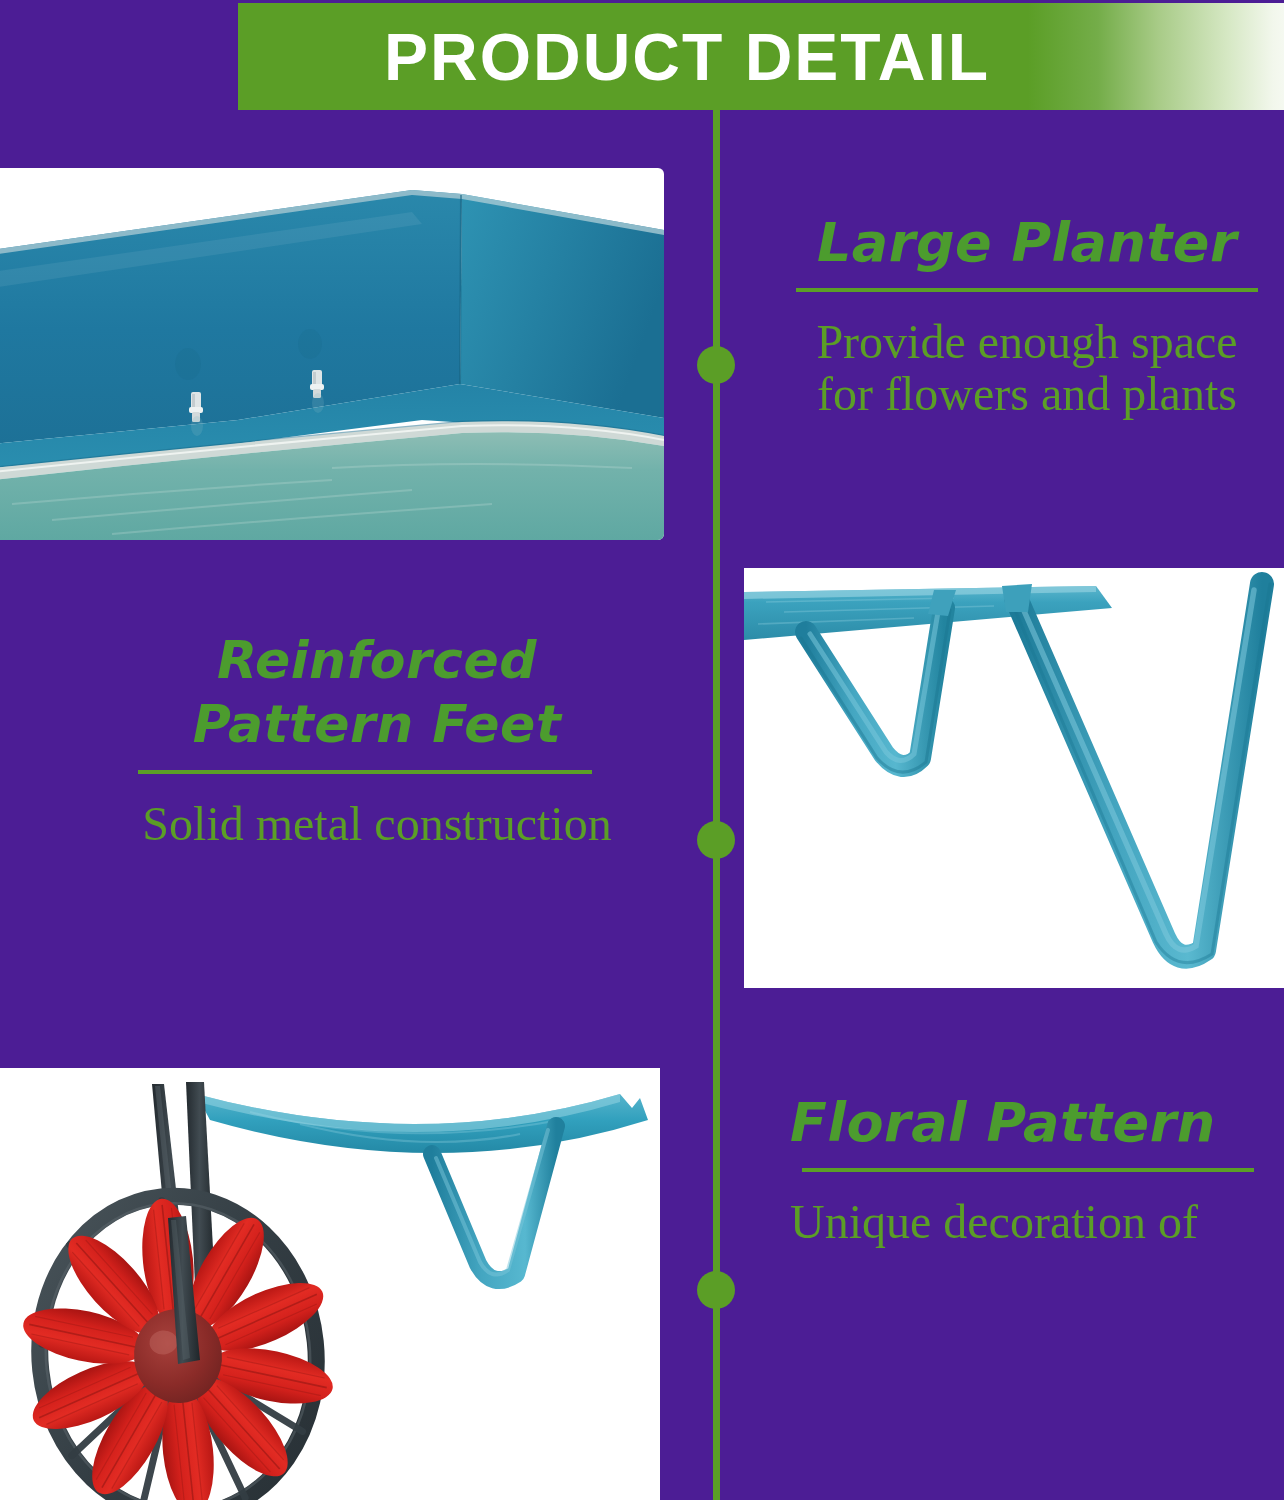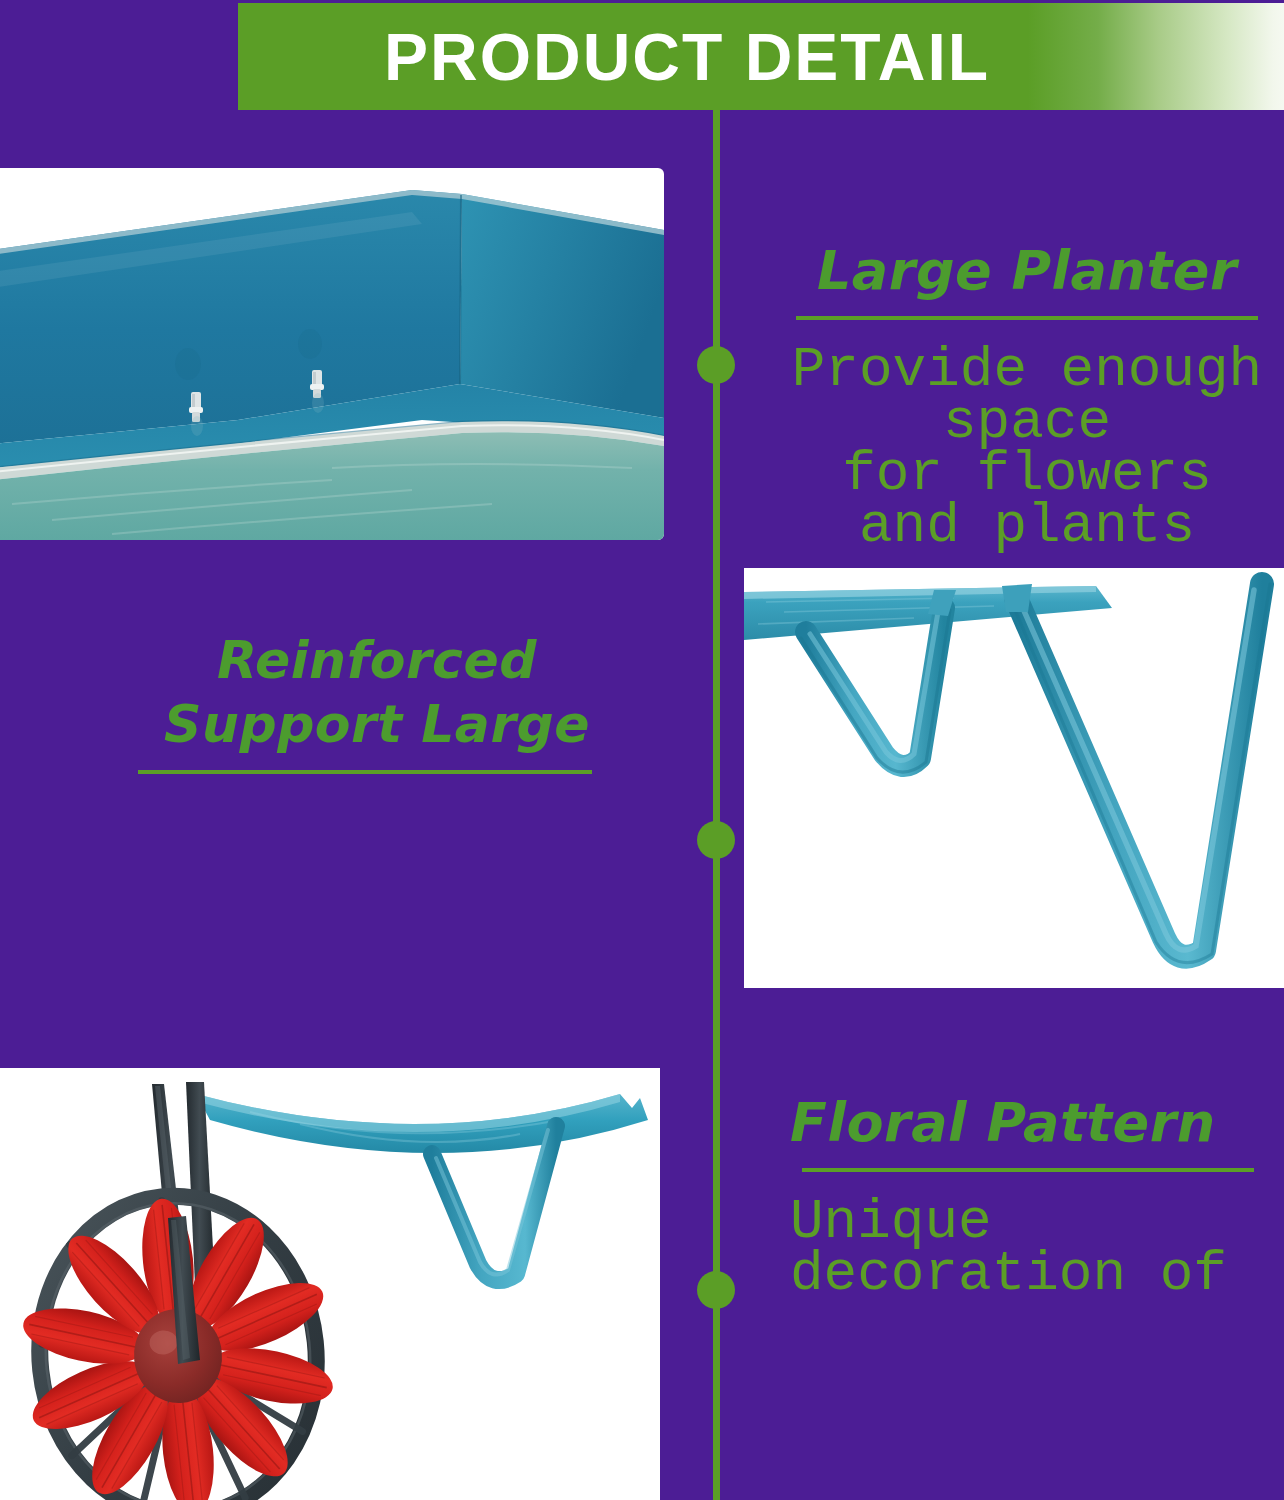--- a/index.html
+++ b/index.html
@@ -77,31 +77,31 @@
     color: #4c9c2e;
     letter-spacing: 0.5px;
     white-space: nowrap;
   }
   .tb-rule {
     height: 4px;
     background: #5b9e26;
     margin: 14px 0 16px 0;
   }
   .tb-body {
-    font-family: Liberation Mono, monospace;
-    font-size: 56px;
+    font-family: Liberation Serif, serif;
+    font-size: 48px;
     line-height: 52px;
     color: #5b9e26;
     margin-top: 24px;
   }
 
   
   #block-large-planter {
     left: 788px;
-    top: 240px;
+    top: 212px;
     width: 478px;
     text-align: center;
   }
   #block-large-planter .tb-rule { width: 462px; margin-left: 8px; }
 
   
   #block-support-feet {
     left: 112px;
     top: 628px;
     width: 530px;
@@ -452,24 +452,25 @@
     <div class="tb-rule"></div>
     <div class="tb-body">
       <div>Provide enough space</div>
       <div>for flowers and plants</div>
     </div>
   </div>
 
   <div class="text-block" id="block-support-feet">
     <div class="tb-title">
       <div>Reinforced</div>
-      <div>Support Large</div>
+      <div>Pattern Feet</div>
     </div>
     <div class="tb-rule"></div>
     <div class="tb-body">
+      <div>Solid metal construction</div>
     </div>
   </div>
 
   <div class="text-block" id="block-floral-pattern">
     <div class="tb-title">Floral Pattern</div>
     <div class="tb-rule"></div>
     <div class="tb-body">
       <div>Unique decoration of</div>
     </div>
   </div>

